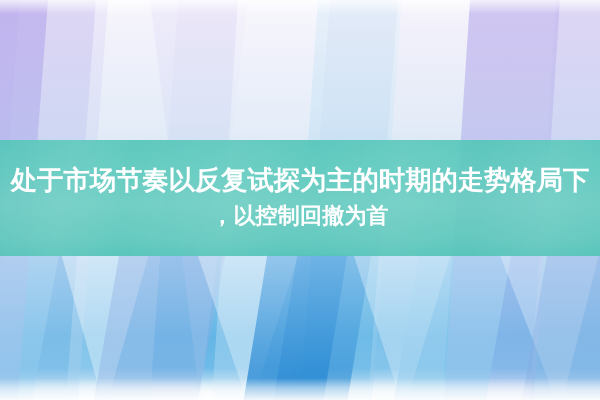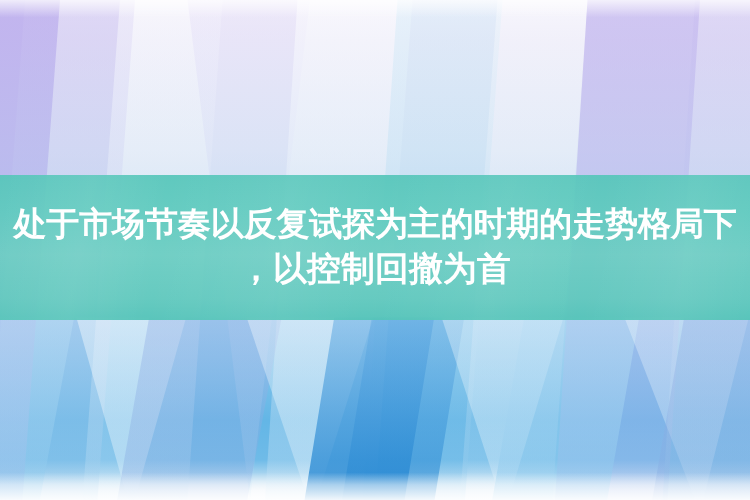--- a/index.html
+++ b/index.html
@@ -84,21 +84,21 @@
     height: 116px;
     display: flex;
     flex-direction: column;
     align-items: center;
     justify-content: center;
     box-sizing: border-box;
     padding: 0 4px;
   }
   .caption-line {
     color: #ffffff;
-    font-size: 27px;
+    font-size: 22px;
     line-height: 36px;
     font-weight: bold;
     letter-spacing: 0.2px;
     text-align: center;
     white-space: nowrap;
     font-family: "DejaVu Sans", "Liberation Sans", sans-serif;
   }
   .caption-line.l1 {
     font-size: 26.4px;
     letter-spacing: -0.1px;

